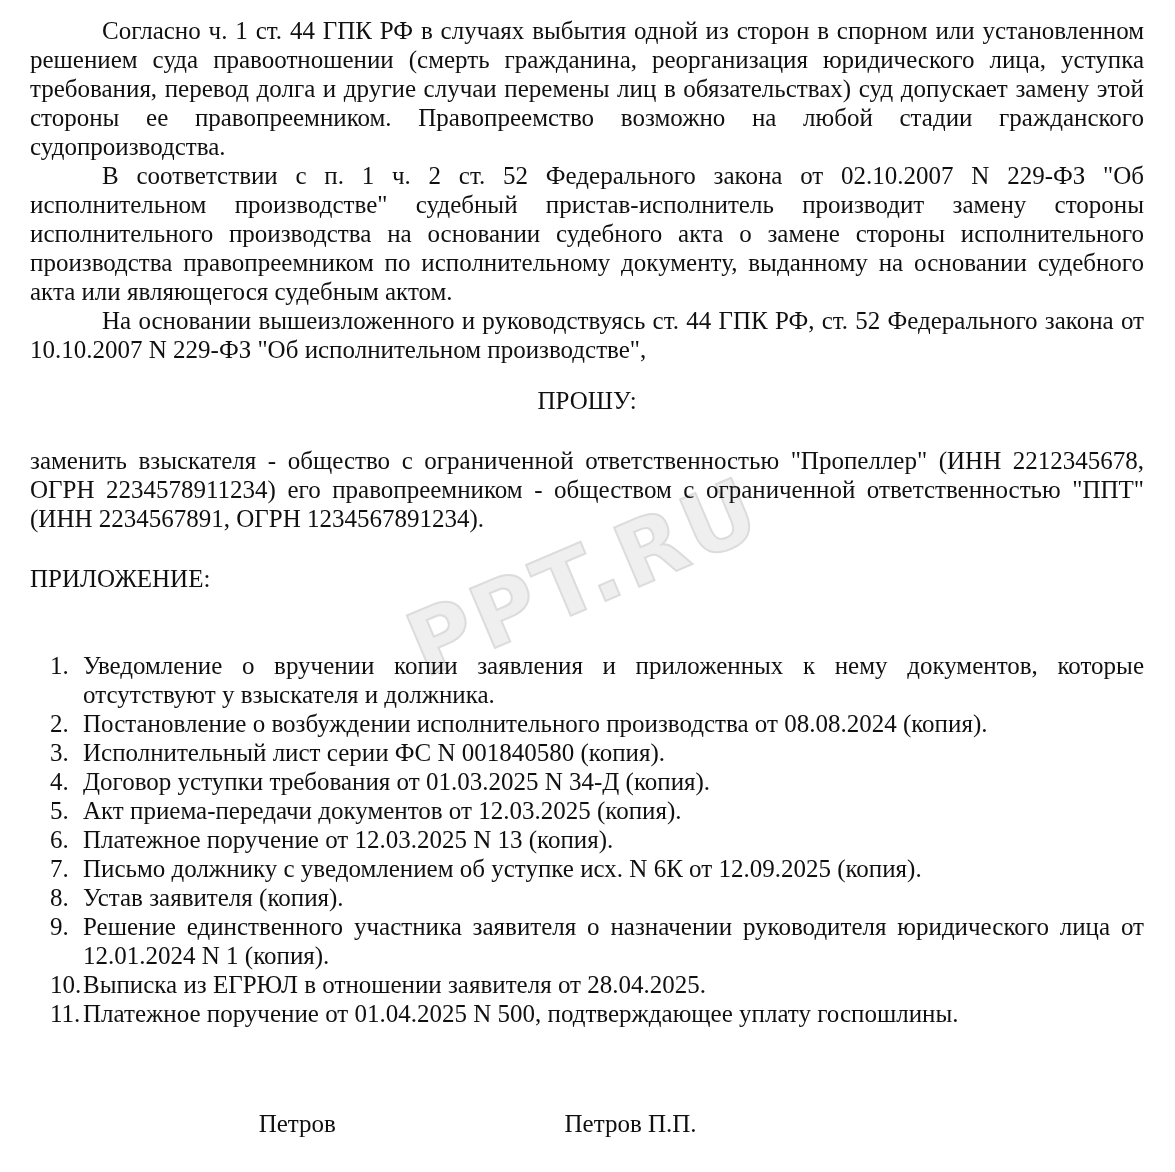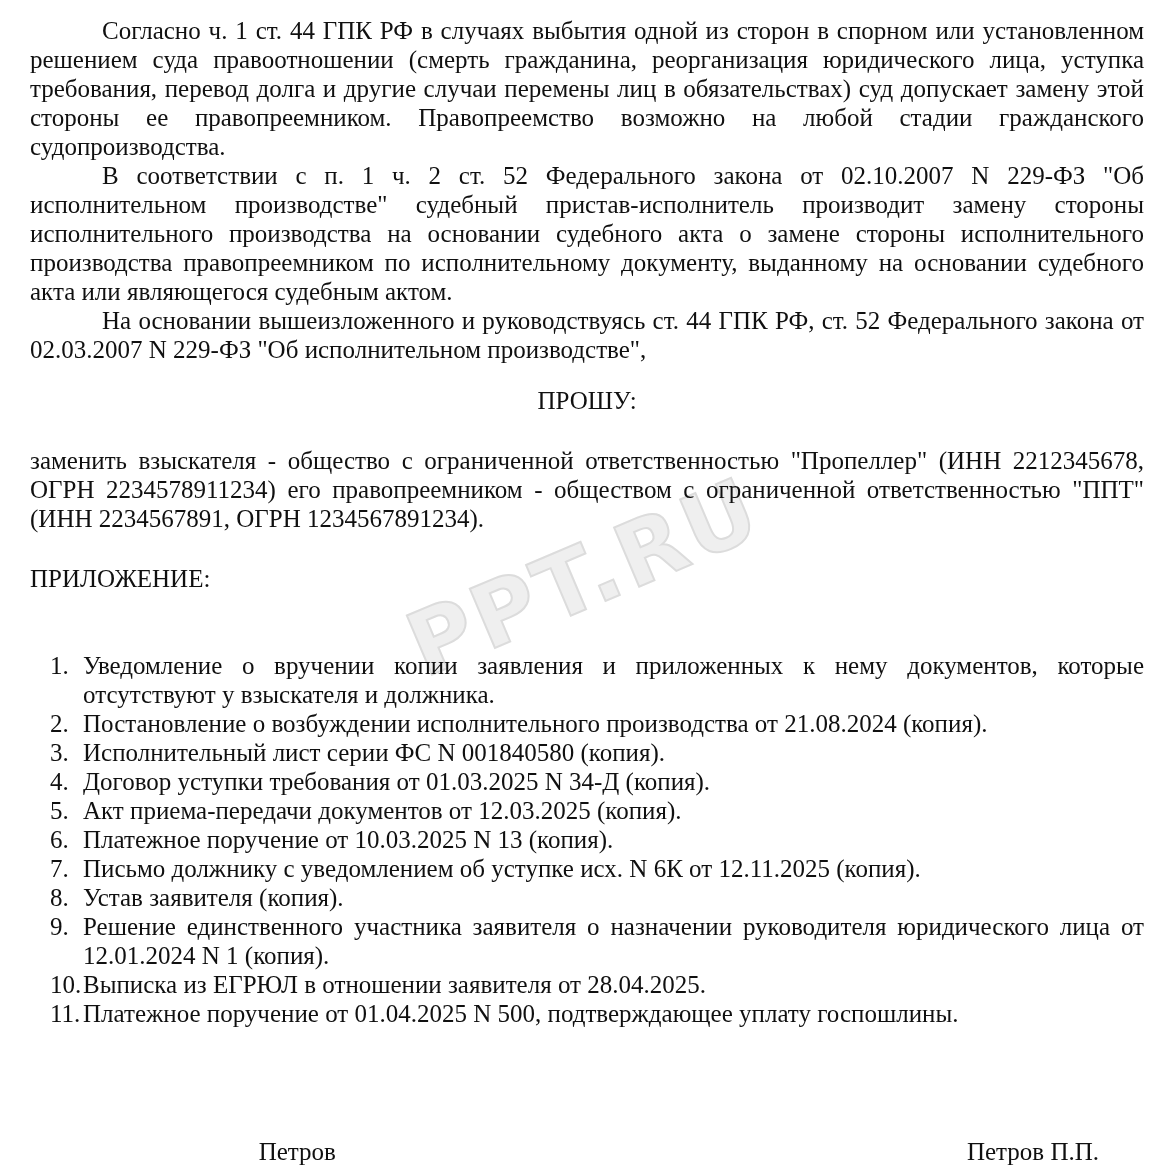--- a/index.html
+++ b/index.html
@@ -85,74 +85,72 @@
   .sig-left {
     flex: 1;
     text-align: left;
   }
   .sig-mid {
     flex: 1;
     text-align: center;
   }
   .sig-right {
     flex: 1;
-    text-align: right;
     padding-right: 45px;
-    margin-top: 28px;
   }
 </style>
 </head>
 <body>
 
 <div class="page">
 
   <div class="watermark">PPT.RU</div>
 
   <div class="content">
 
     <p class="para indent">Согласно ч. 1 ст. 44 ГПК РФ в случаях выбытия одной из сторон в спорном или установленном решением суда правоотношении (смерть гражданина, реорганизация юридического лица, уступка требования, перевод долга и другие случаи перемены лиц в обязательствах) суд допускает замену этой стороны ее правопреемником. Правопреемство возможно на любой стадии гражданского судопроизводства.</p>
 
     <p class="para indent">В соответствии с п. 1 ч. 2 ст. 52 Федерального закона от 02.10.2007 N 229-ФЗ "Об исполнительном производстве" судебный пристав-исполнитель производит замену стороны исполнительного производства на основании судебного акта о замене стороны исполнительного производства правопреемником по исполнительному документу, выданному на основании судебного акта или являющегося судебным актом.</p>
 
-    <p class="para indent">На основании вышеизложенного и руководствуясь ст. 44 ГПК РФ, ст. 52 Федерального закона от 02.03.2007 N 229-ФЗ "Об исполнительном производстве",</p>
+    <p class="para indent">На основании вышеизложенного и руководствуясь ст. 44 ГПК РФ, ст. 52 Федерального закона от 10.10.2007 N 229-ФЗ "Об исполнительном производстве",</p>
 
     <p class="para heading-center">ПРОШУ:</p>
 
     <p class="para request">заменить взыскателя - общество с ограниченной ответственностью "Пропеллер" (ИНН 2212345678, ОГРН 2234578911234) его правопреемником - обществом с ограниченной ответственностью "ППТ" (ИНН 2234567891, ОГРН 1234567891234).</p>
 
     <p class="para heading-left">ПРИЛОЖЕНИЕ:</p>
 
     <div class="att-list">
       <div class="att-item">
         <span class="att-num">1.</span>
         <span class="att-text">Уведомление о вручении копии заявления и приложенных к нему документов, которые отсутствуют у взыскателя и должника.</span>
       </div>
       <div class="att-item">
         <span class="att-num">2.</span>
-        <span class="att-text">Постановление о возбуждении исполнительного производства от 21.08.2024 (копия).</span>
+        <span class="att-text">Постановление о возбуждении исполнительного производства от 08.08.2024 (копия).</span>
       </div>
       <div class="att-item">
         <span class="att-num">3.</span>
         <span class="att-text">Исполнительный лист серии ФС N 001840580 (копия).</span>
       </div>
       <div class="att-item">
         <span class="att-num">4.</span>
         <span class="att-text">Договор уступки требования от 01.03.2025 N 34-Д (копия).</span>
       </div>
       <div class="att-item">
         <span class="att-num">5.</span>
         <span class="att-text">Акт приема-передачи документов от 12.03.2025 (копия).</span>
       </div>
       <div class="att-item">
         <span class="att-num">6.</span>
-        <span class="att-text">Платежное поручение от 10.03.2025 N 13 (копия).</span>
+        <span class="att-text">Платежное поручение от 12.03.2025 N 13 (копия).</span>
       </div>
       <div class="att-item">
         <span class="att-num">7.</span>
-        <span class="att-text">Письмо должнику с уведомлением об уступке исх. N 6К от 12.11.2025 (копия).</span>
+        <span class="att-text">Письмо должнику с уведомлением об уступке исх. N 6К от 12.09.2025 (копия).</span>
       </div>
       <div class="att-item">
         <span class="att-num">8.</span>
         <span class="att-text">Устав заявителя (копия).</span>
       </div>
       <div class="att-item">
         <span class="att-num">9.</span>
         <span class="att-text">Решение единственного участника заявителя о назначении руководителя юридического лица от 12.01.2024 N 1 (копия).</span>
       </div>
       <div class="att-item">

